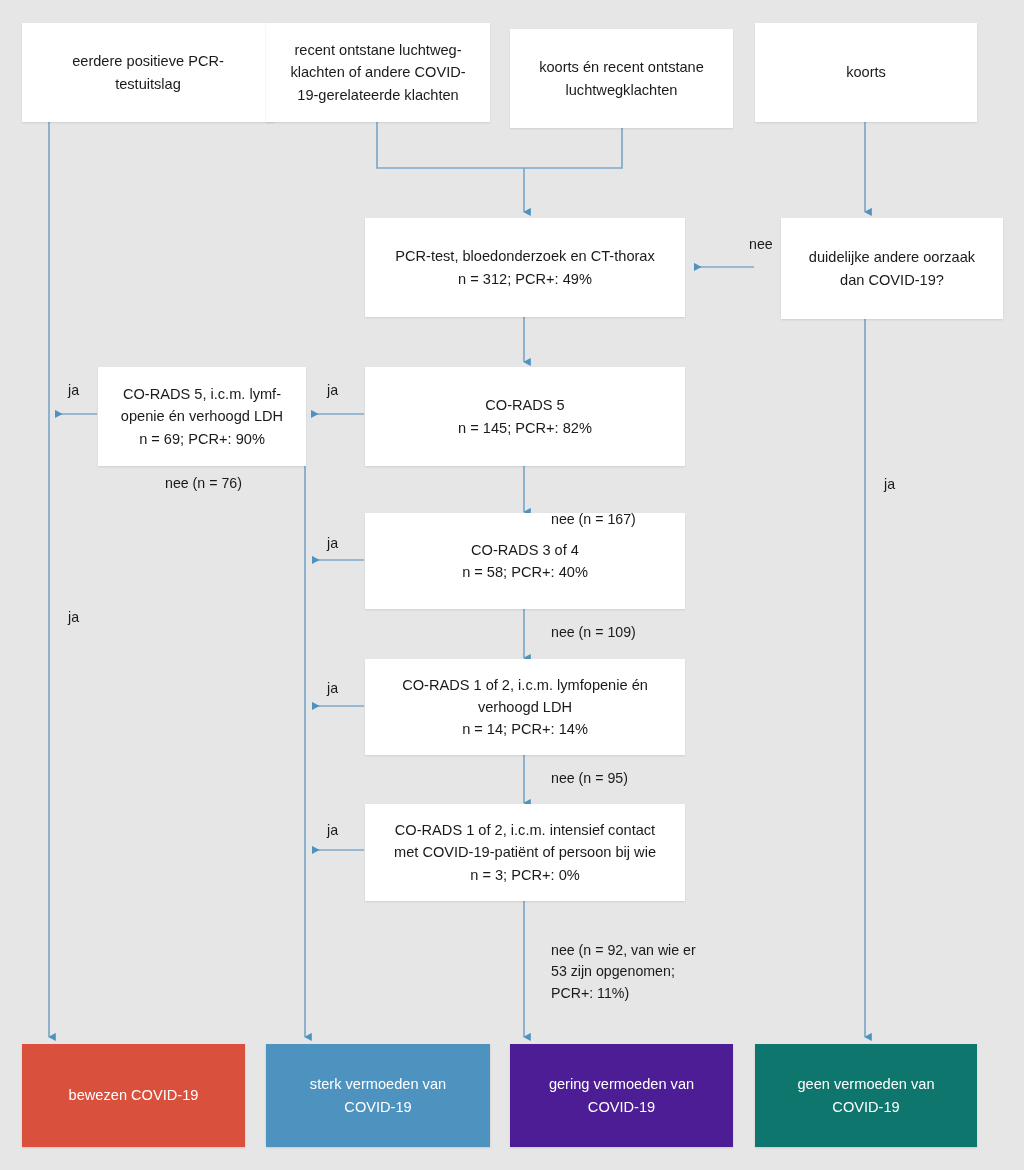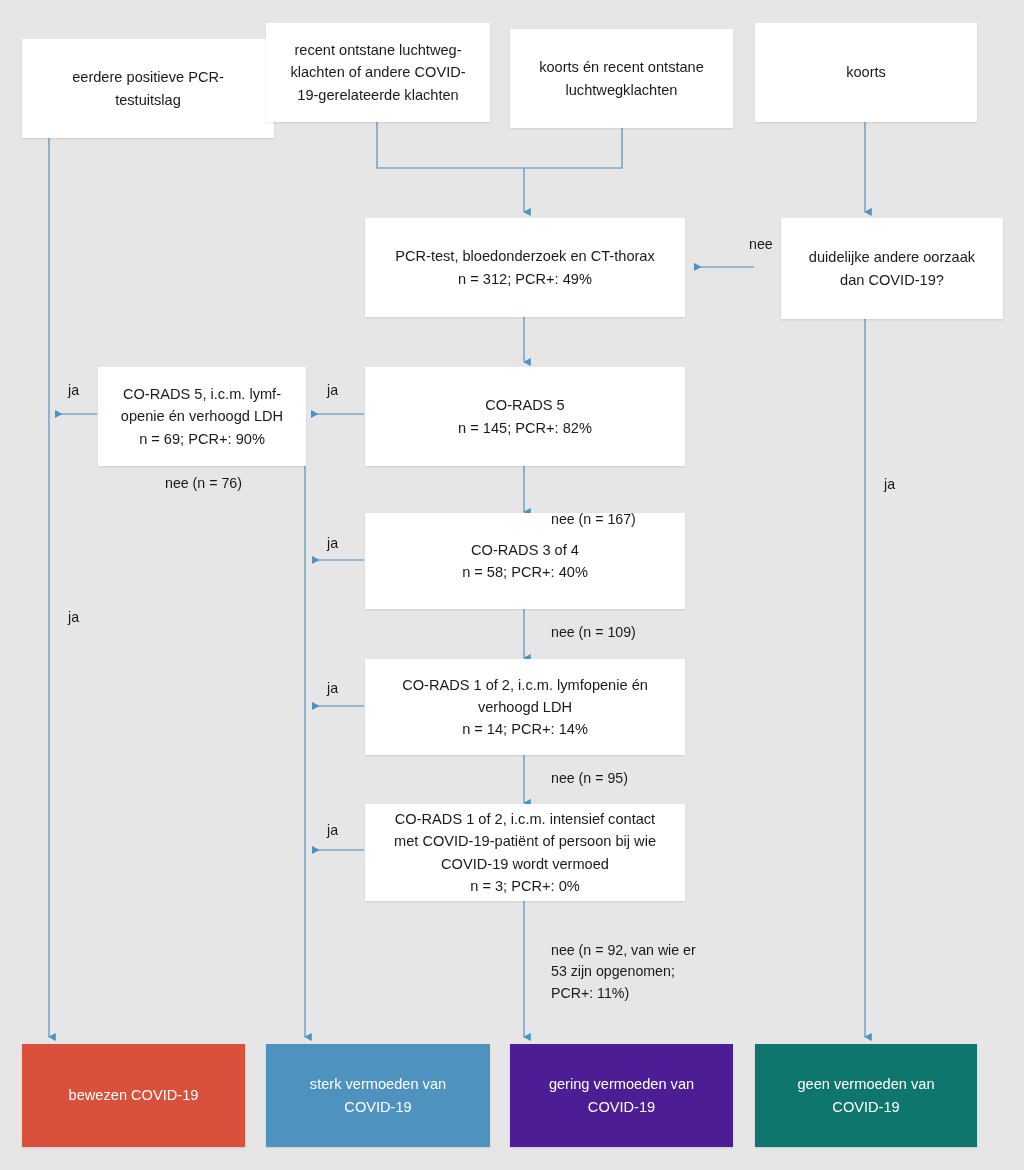--- a/index.html
+++ b/index.html
@@ -111,21 +111,21 @@
       <path d="M524,755 L524,803" marker-end="url(#ah-down)"></path>
 
        rail --&gt;
       <path d="M364,850 L313,850" marker-end="url(#ah-left)"></path>
 
        gering vermoeden --&gt;
       <path d="M524,901 L524,1037" marker-end="url(#ah-down)"></path>
     </g>
   </svg>
 
-  <div class="node" style="left:22px; top:23px; width:252px; height:99px;margin-top:16px;">
+  <div class="node" style="left:22px; top:23px; width:252px; height:99px;">
     <span class="txt">
       <span class="ln">eerdere positieve PCR-</span>
       <span class="ln">testuitslag</span>
     </span>
   </div>
 
   <div class="node" style="left:266px; top:23px; width:224px; height:99px;">
     <span class="txt">
       <span class="ln">recent ontstane luchtweg-</span>
       <span class="ln">klachten of andere COVID-</span>
@@ -187,21 +187,20 @@
       <span class="ln">CO-RADS 1 of 2, i.c.m. lymfopenie én</span>
       <span class="ln">verhoogd LDH</span>
       <span class="ln">n = 14; PCR+: 14%</span>
     </span>
   </div>
 
   <div class="node" style="left:365px; top:804px; width:320px; height:97px;">
     <span class="txt">
       <span class="ln">CO-RADS 1 of 2, i.c.m. intensief contact</span>
       <span class="ln">met COVID-19-patiënt of persoon bij wie</span>
-      <span class="ln">COVID-19 wordt vermoed</span>
       <span class="ln">n = 3; PCR+: 0%</span>
     </span>
   </div>
 
   <div class="node outcome" style="left:22px; top:1044px; width:223px; height:103px; background:#d9503c;">
     <span class="txt">
       <span class="ln">bewezen COVID-19</span>
     </span>
   </div>
 

